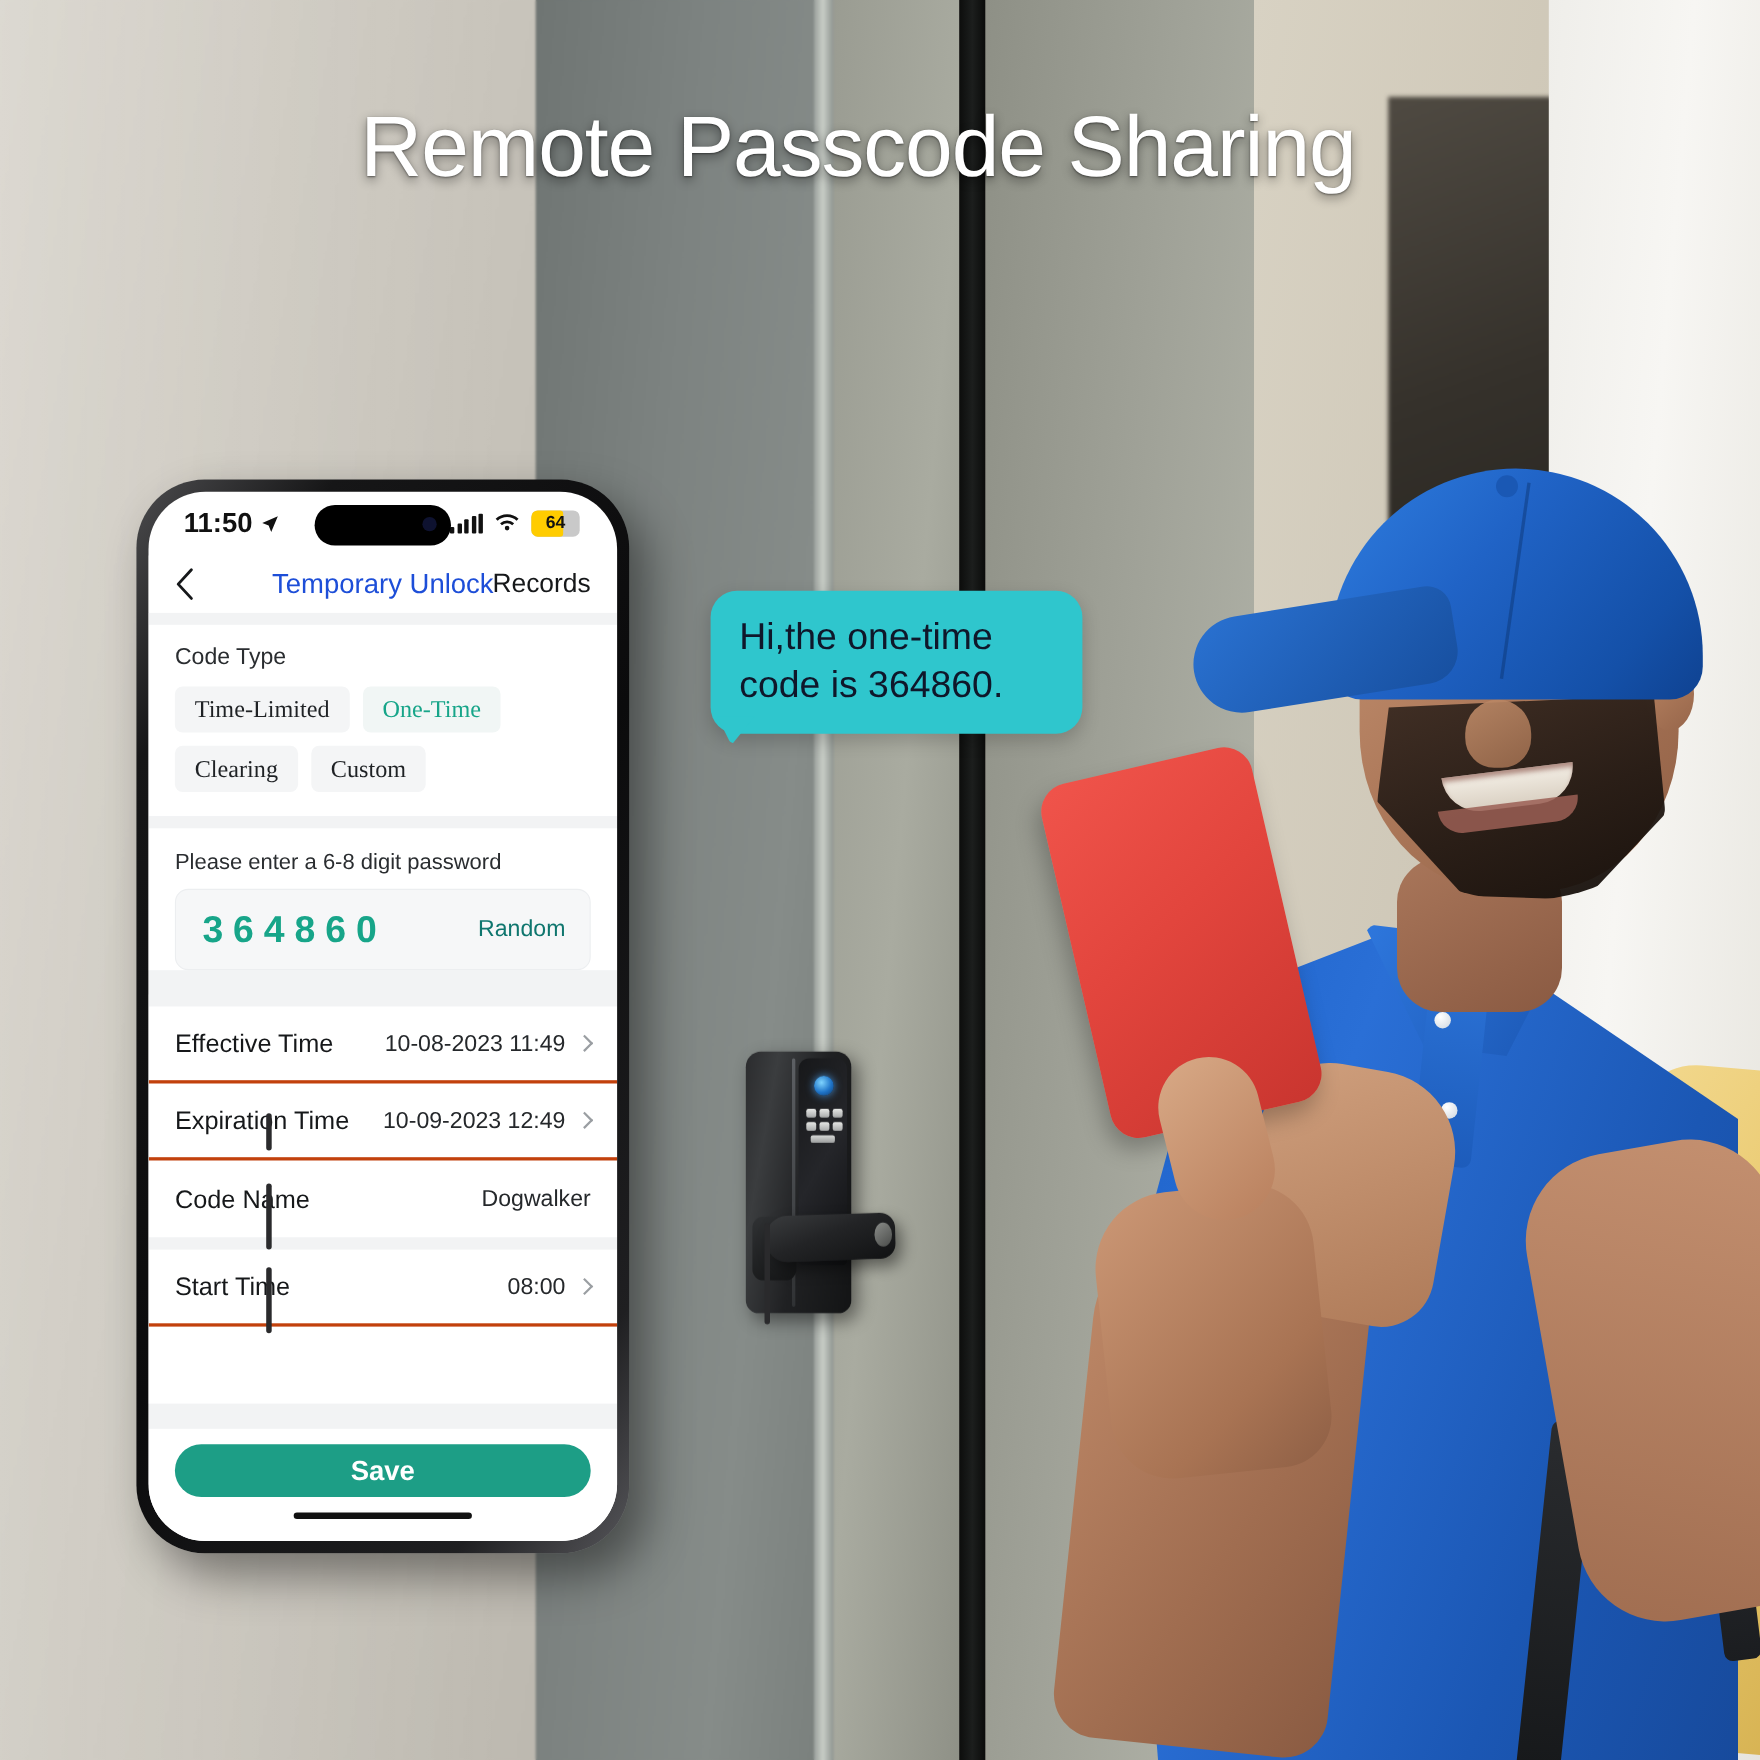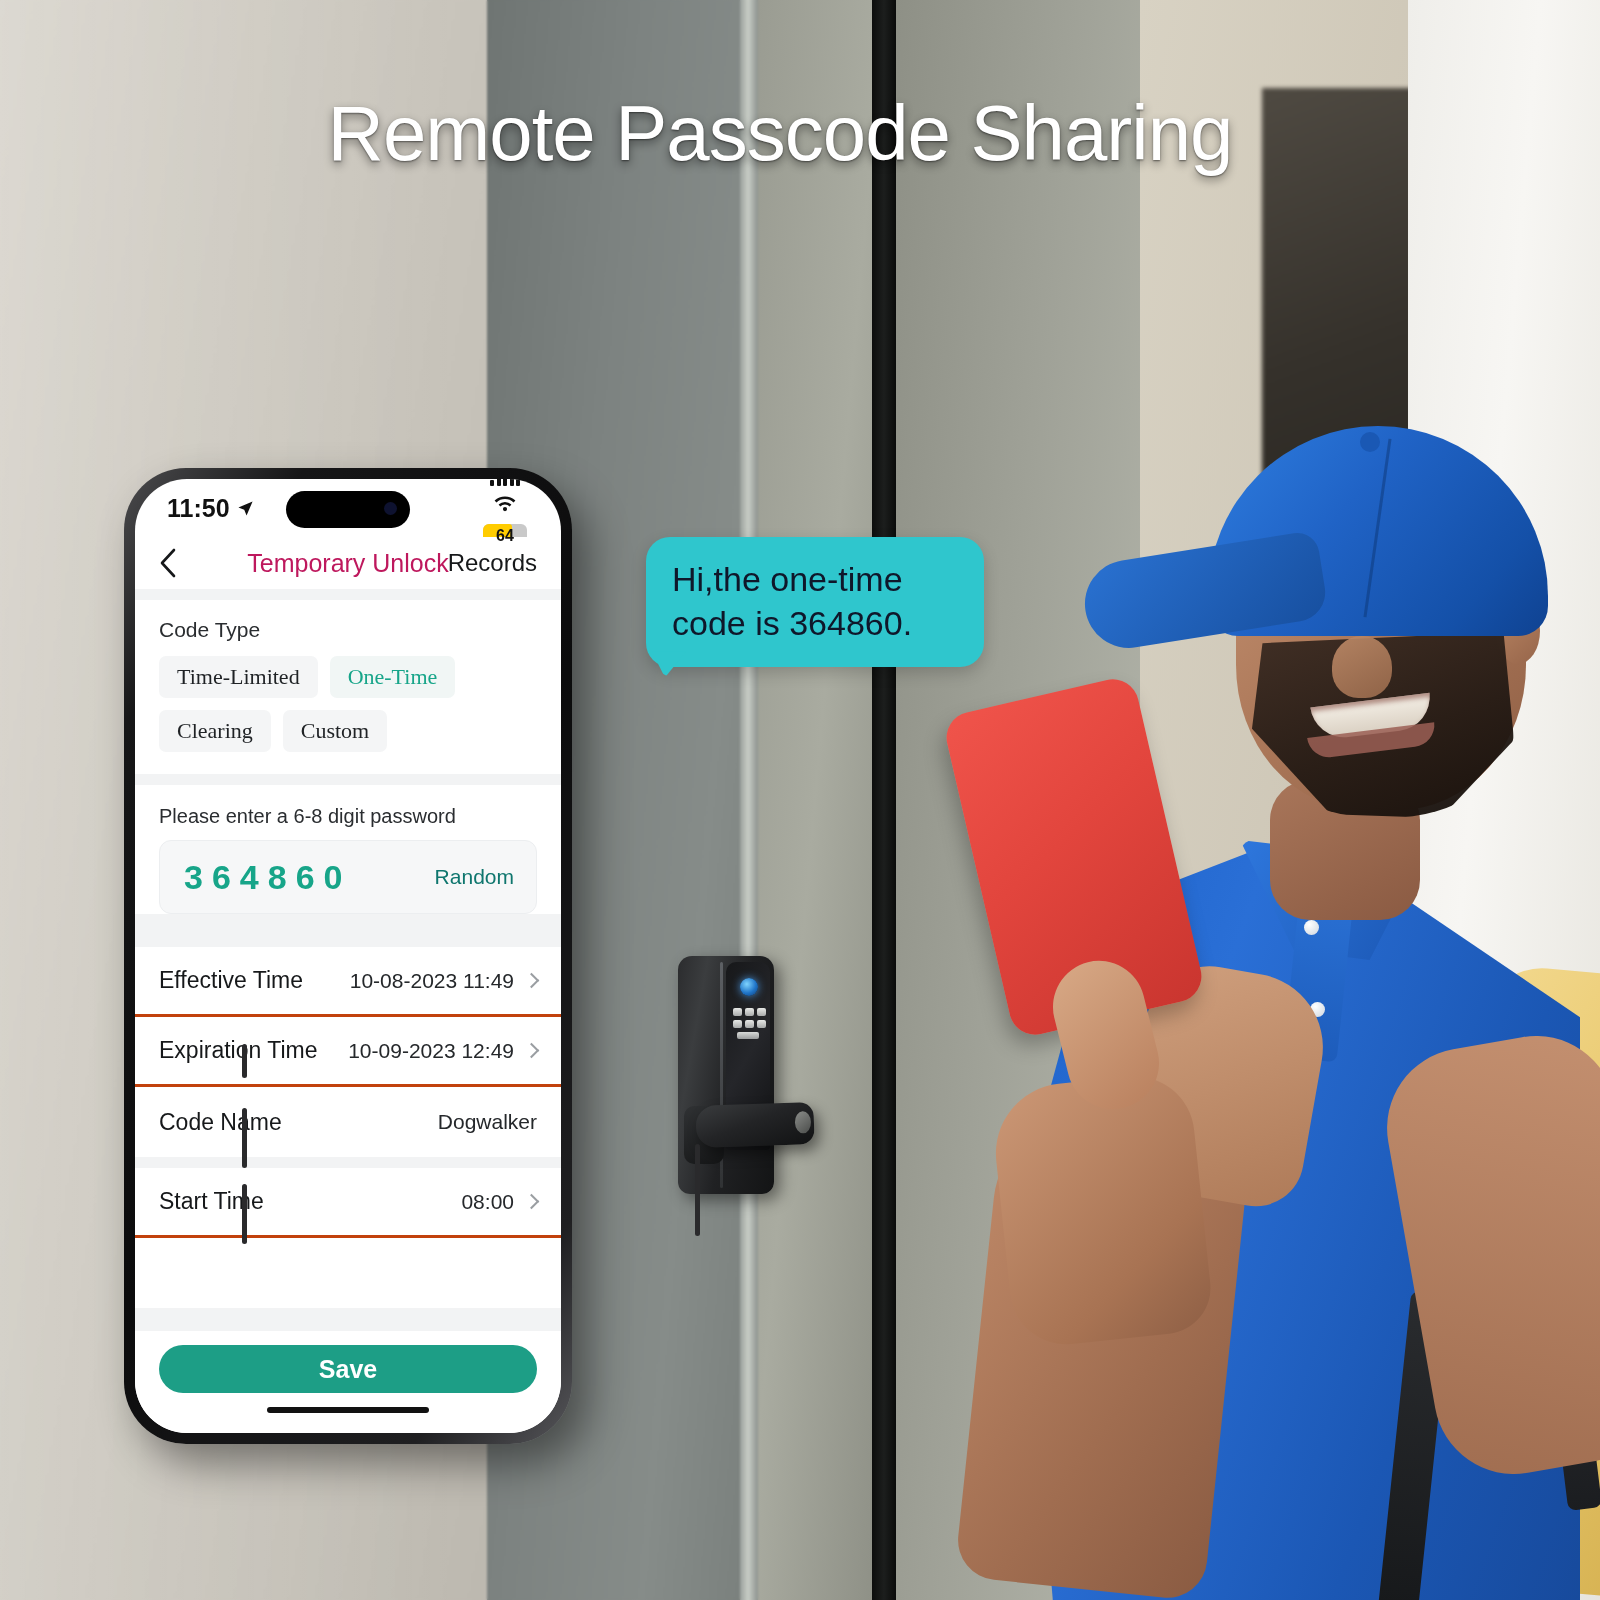--- a/index.html
+++ b/index.html
@@ -262,21 +262,20 @@
   }
 
   
   .phone {
     position:absolute; left:124px; top:436px; width:448px; height:976px;
     z-index:40;
     border-radius:62px;
     background:linear-gradient(125deg,#4c4c4e 0%,#161617 16%,#0b0b0c 52%,#1f1f21 86%,#56565a 100%);
     padding:11px;
     box-shadow:16px 20px 42px rgba(0,0,0,.42);
-    margin-top:32px;
   }
   .phone-inner {
     position:relative; width:100%; height:100%;
     border-radius:52px; overflow:hidden;
     background:#ffffff;
     display:flex; flex-direction:column;
   }
   .side-btn { position:absolute; background:#2a2a2c; border-radius:3px; z-index:41; }
   .sb-mute  { left:118px; top:576px; width:5px; height:34px; }
   .sb-volup { left:118px; top:640px; width:5px; height:60px; }
@@ -284,21 +283,21 @@
   .sb-power { left:571px; top:676px; width:5px; height:92px; }
 
   
   .statusbar {
     position:relative; height:58px; flex:0 0 58px;
     display:flex; align-items:center; justify-content:space-between;
     padding:0 34px 0 32px;
   }
   .sb-time { font-size:25px; font-weight:bold; color:#111; display:flex; align-items:center; gap:7px; }
   .loc-arrow { display:inline-block; width:17px; height:17px; }
-  .sb-right { display:flex; align-items:center; gap:10px;flex-direction:column; }
+  .sb-right { display:flex; align-items:center; gap:10px; }
   .cell-bars { display:flex; align-items:flex-end; gap:2.5px; height:17px; }
   .cell-bars i { width:4px; background:#111; border-radius:1px; display:block; }
   .cell-bars i:nth-child(1){ height:6px; }
   .cell-bars i:nth-child(2){ height:9px; }
   .cell-bars i:nth-child(3){ height:13px; }
   .cell-bars i:nth-child(4){ height:16px; }
   .cell-bars i:nth-child(5){ height:18px; }
   .battery {
     position:relative; width:44px; height:24px; border-radius:6px;
     background:#c9c9c9; display:flex; align-items:center;
@@ -319,21 +318,21 @@
     border-radius:50%; background:#0e1230; }
 
   
   .navbar {
     flex:0 0 52px; display:flex; align-items:center; position:relative;
     padding:0 24px; background:#fff;
   }
   .nav-back { width:36px; font-size:0; cursor:pointer; }
   .nav-title {
     position:absolute; left:0; right:0; text-align:center;
-    font-size:25px; color:#be185d;
+    font-size:25px; color:#1d4ed8;
   }
   .nav-records { margin-left:auto; font-size:24px; color:#16181a; z-index:2; }
 
   
   .screen-body { flex:1; background:#f2f3f4; overflow:hidden; }
   .gap { height:11px; background:#f2f3f4; }
   .card { background:#ffffff; }
 
   .card-pad { padding:18px 24px 22px 24px; }
   .section-label { font-size:21px; color:#2a2d30; margin-bottom:14px; }

